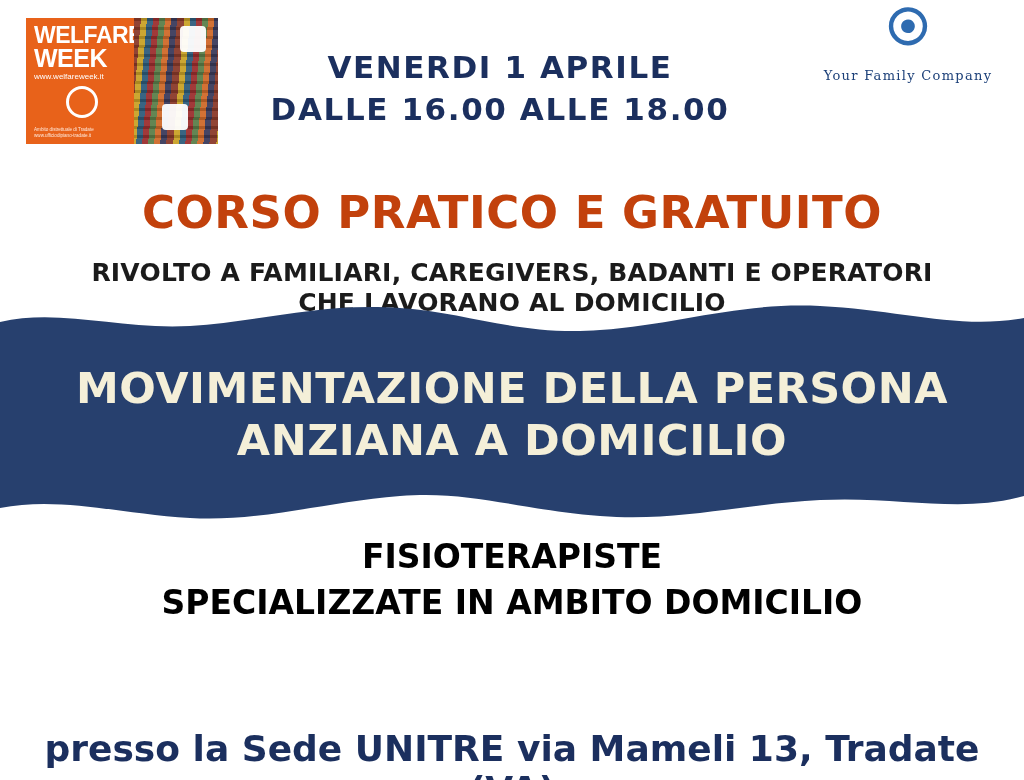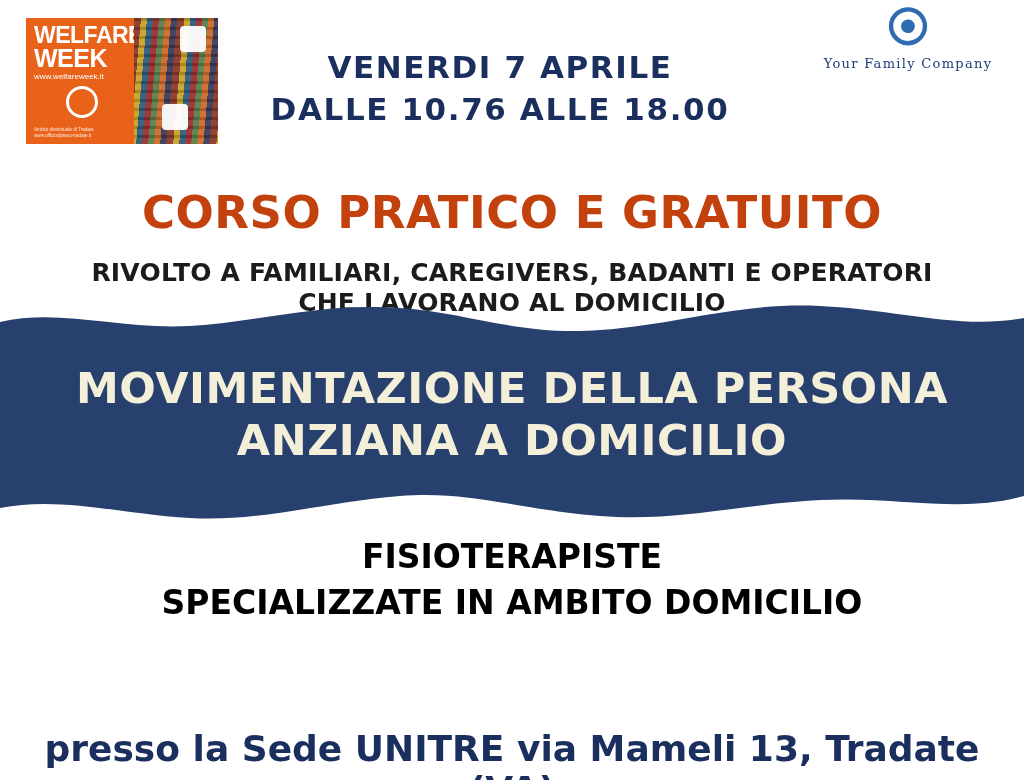--- a/index.html
+++ b/index.html
@@ -143,21 +143,21 @@
     letter-spacing: 1px;
     line-height: 44px;
     font-family: "DejaVu Serif", serif;
     color: #1b3f78;
   }
   .proges-tag {
     font-size: 13px;
     letter-spacing: 1.3px;
     color: #1b3f78;
     font-family: "DejaVu Serif", serif;
-    margin-top: 4px;
+    margin-top: 16px;
   }
 
   
   .course-title {
     position: absolute;
     top: 186px;
     left: 0;
     width: 1024px;
     text-align: center;
     font-size: 45px;
@@ -242,22 +242,22 @@
 www.ufficiodipiano-tradate.it</div>
       <div class="ww-circle"></div>
     </div>
     <div class="ww-right">
       <div class="puzzle p1"></div>
       <div class="puzzle p2"></div>
     </div>
   </div>
 
   <div class="date-block">
-    <div class="date-line">VENERDI 7 APRILE</div>
-    <div class="date-line">DALLE 10.76 ALLE 18.00</div>
+    <div class="date-line">VENERDI 1 APRILE</div>
+    <div class="date-line">DALLE 16.00 ALLE 18.00</div>
   </div>
 
   <div class="proges">
     <div class="proges-mark">⦿</div>
     <div class="proges-tag">Your Family Company</div>
   </div>
 </div>
 
 <div class="course-title">CORSO PRATICO E GRATUITO</div>
 <div class="course-sub">

